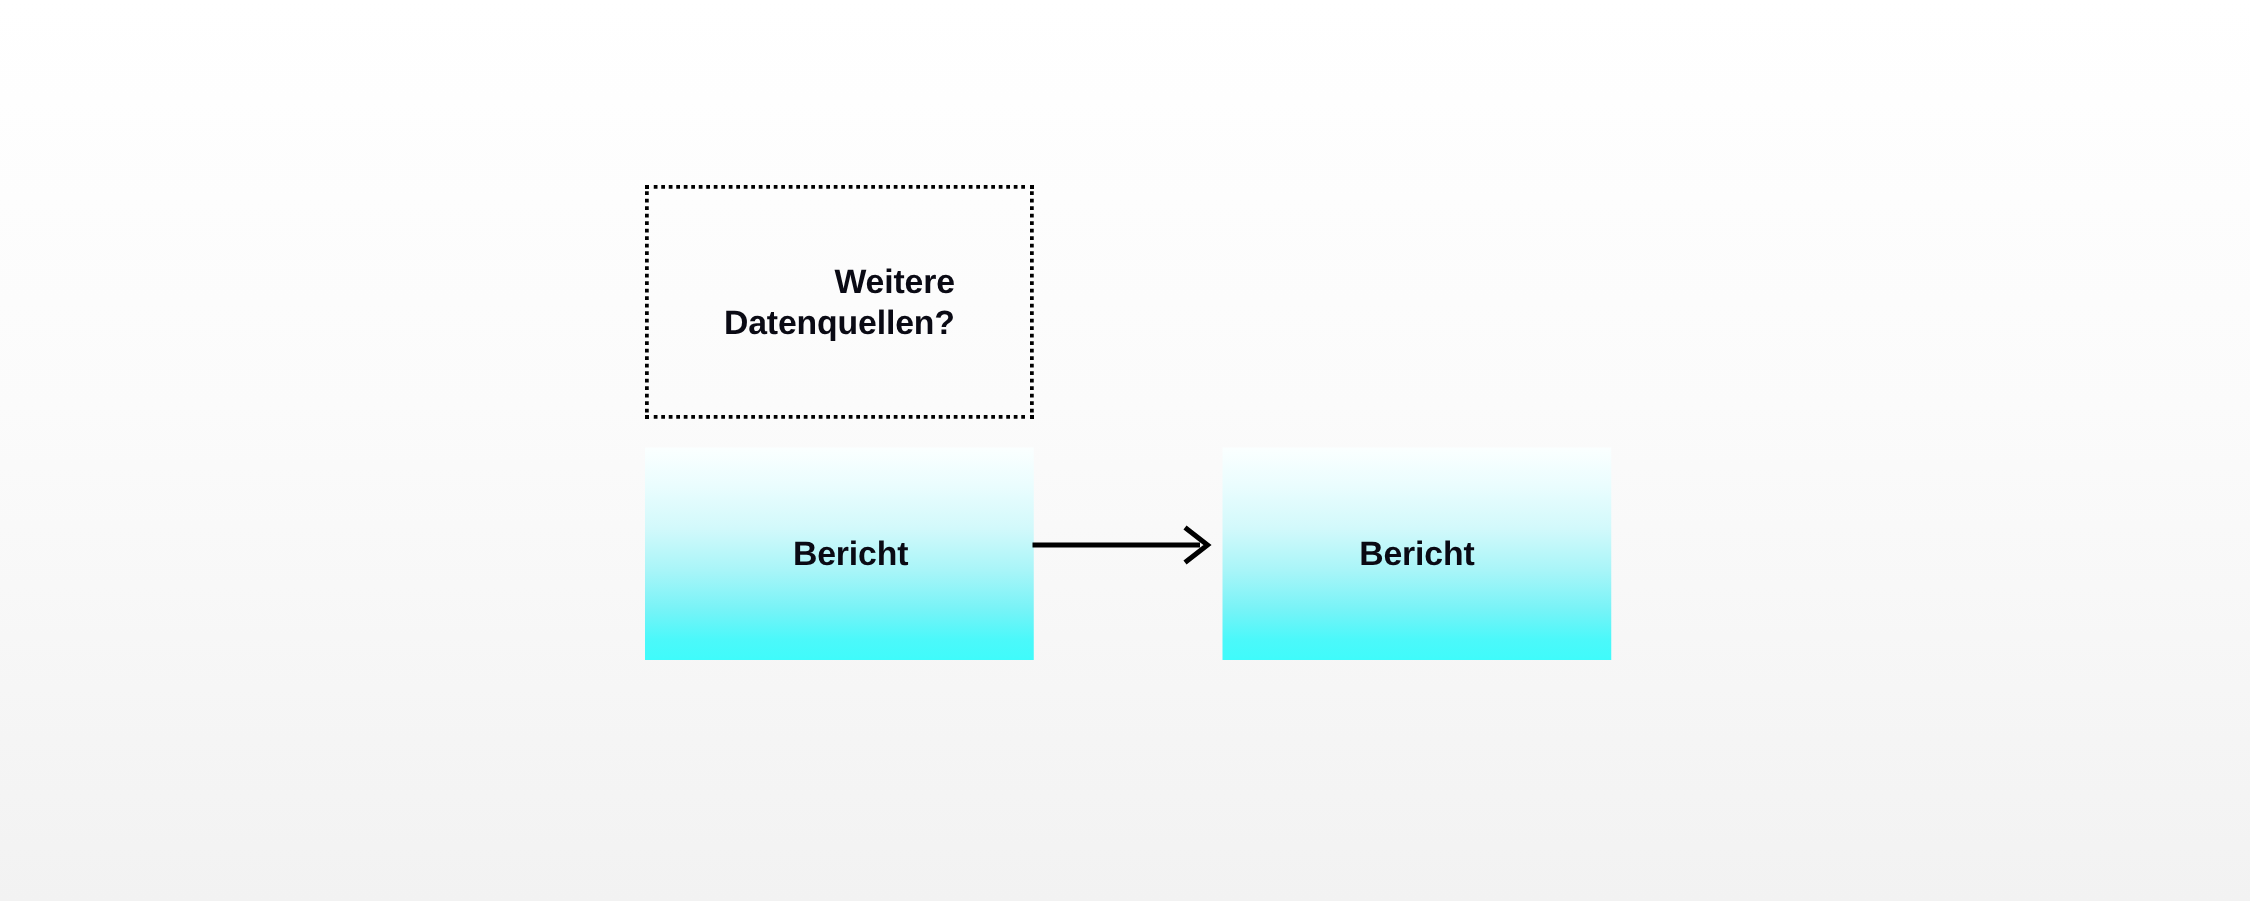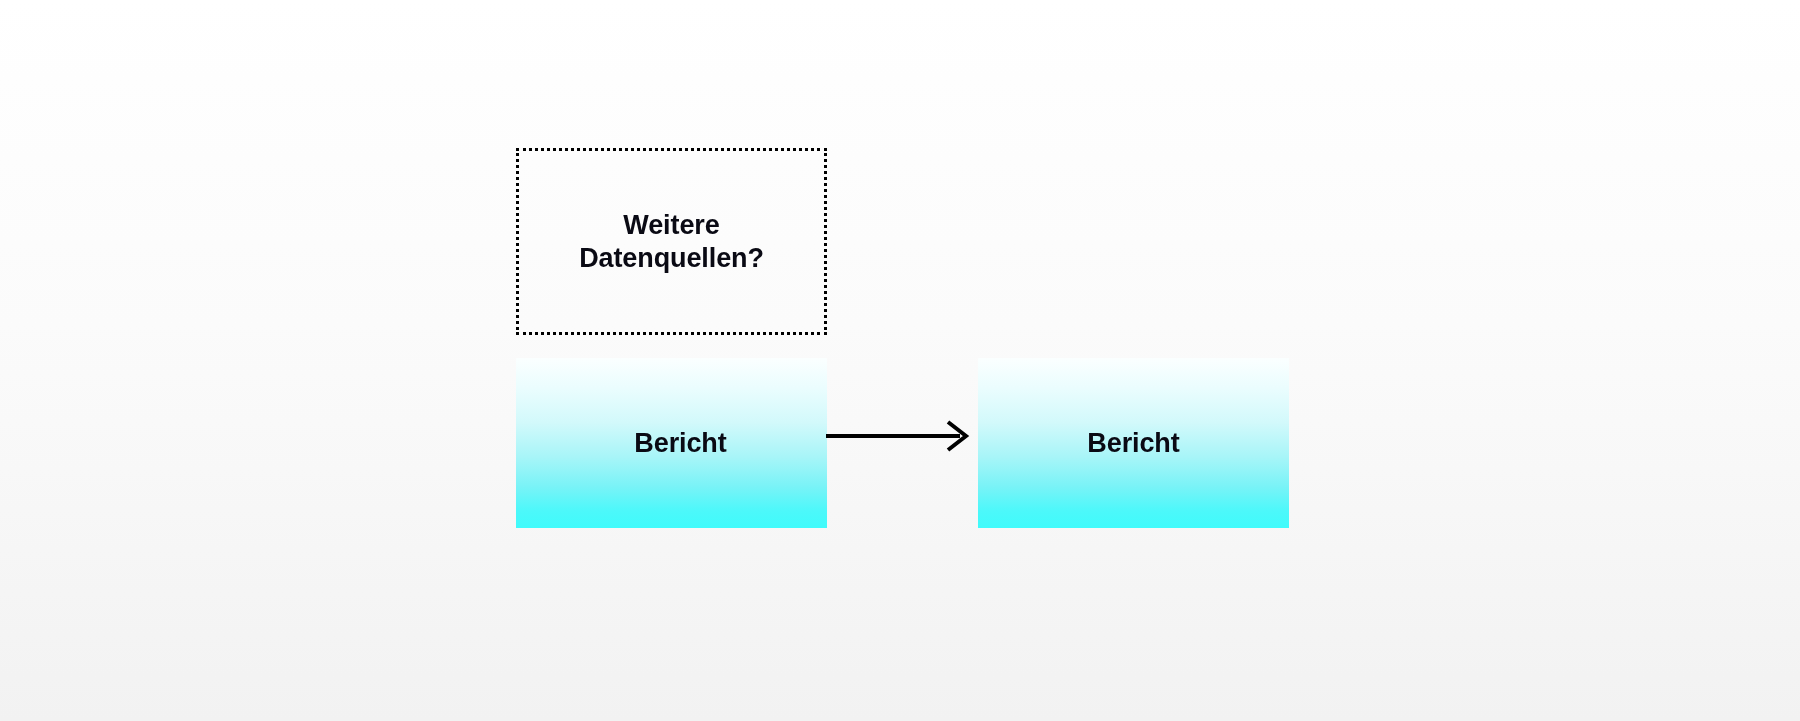--- a/index.html
+++ b/index.html
@@ -21,21 +21,21 @@
     background: linear-gradient(to bottom, #ffffff 0%, #fdfdfd 22%, #fbfbfb 45%, #f8f8f8 65%, #f5f5f5 82%, #f2f2f2 100%);
   }
 
   
   .node {
     position: absolute;
     box-sizing: border-box;
     display: flex;
     align-items: center;
     justify-content: center;
-    text-align: center;
+    text-align: right;
   }
 
   .node-label {
     font-family: "Liberation Sans", sans-serif;
     font-weight: bold;
     font-size: 27px;
     line-height: 1.22;
     letter-spacing: -0.1px;
     color: #0a0a14;
     white-space: pre-line;

